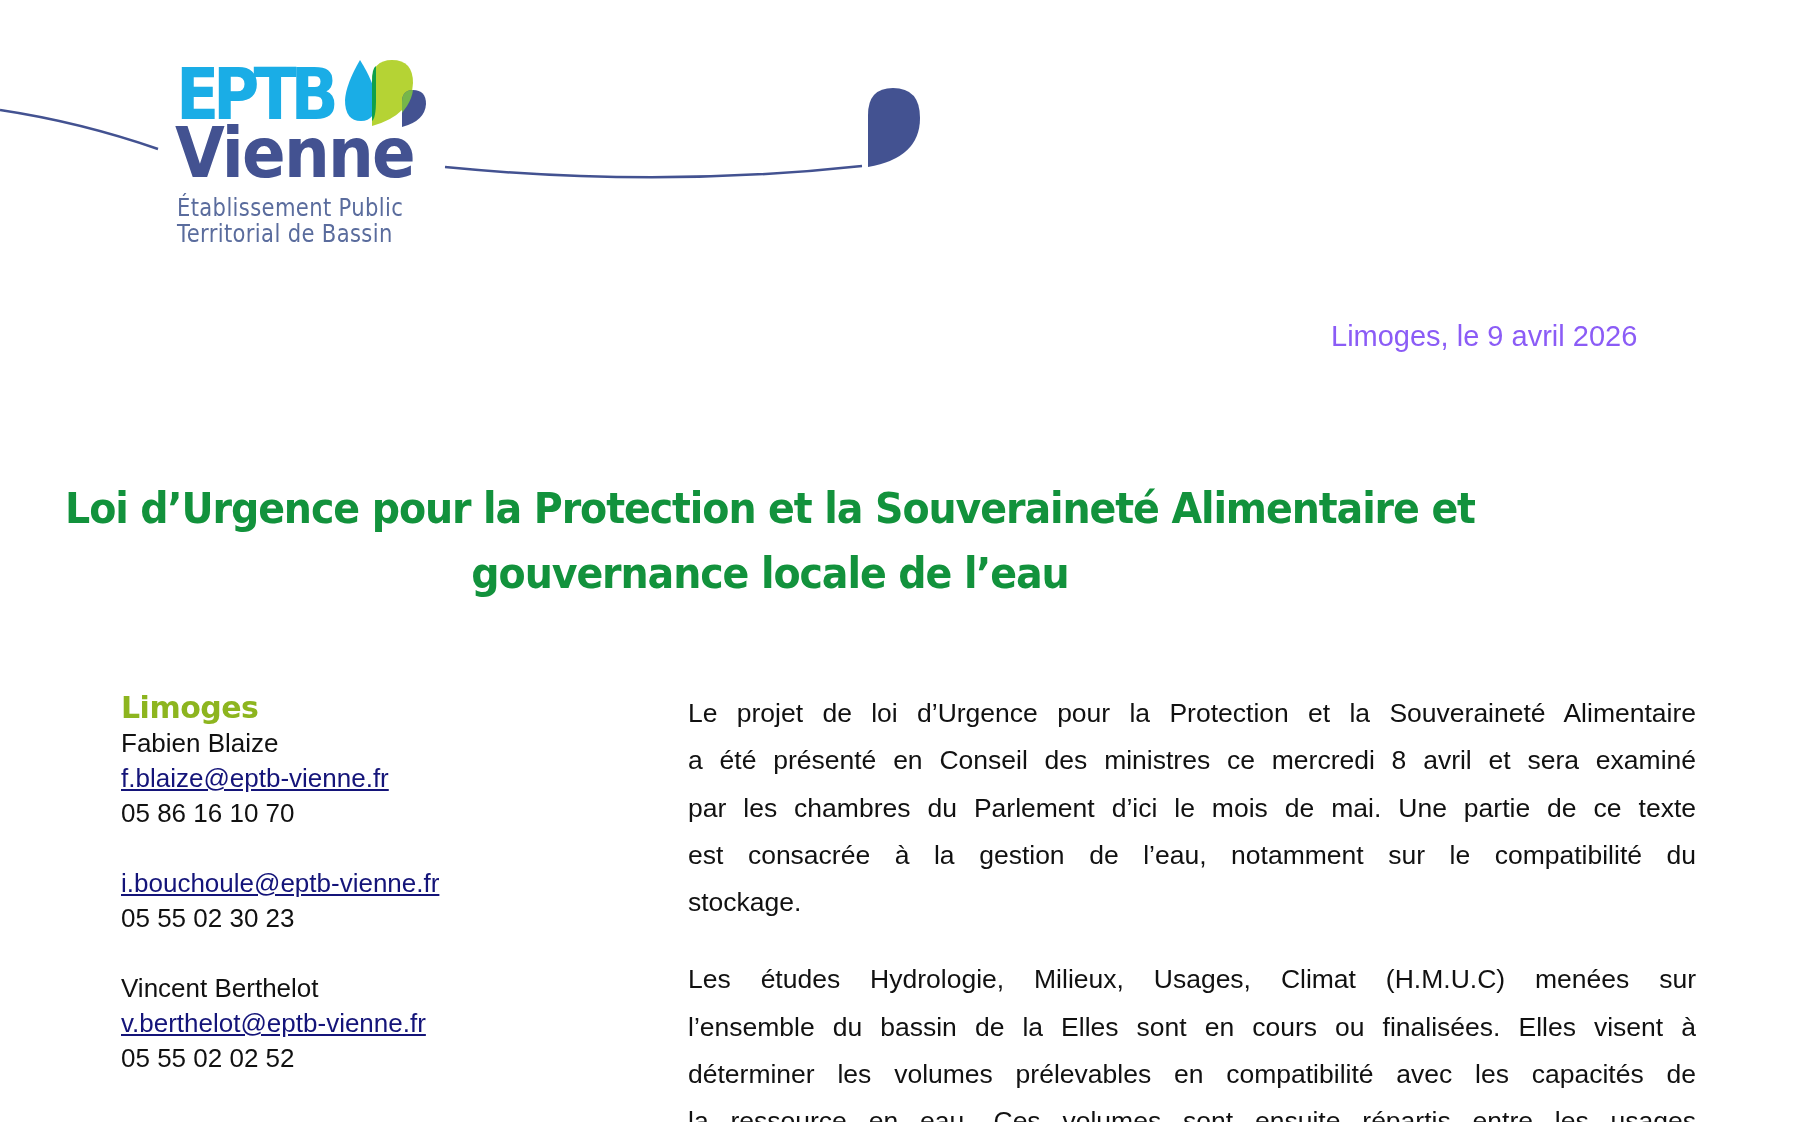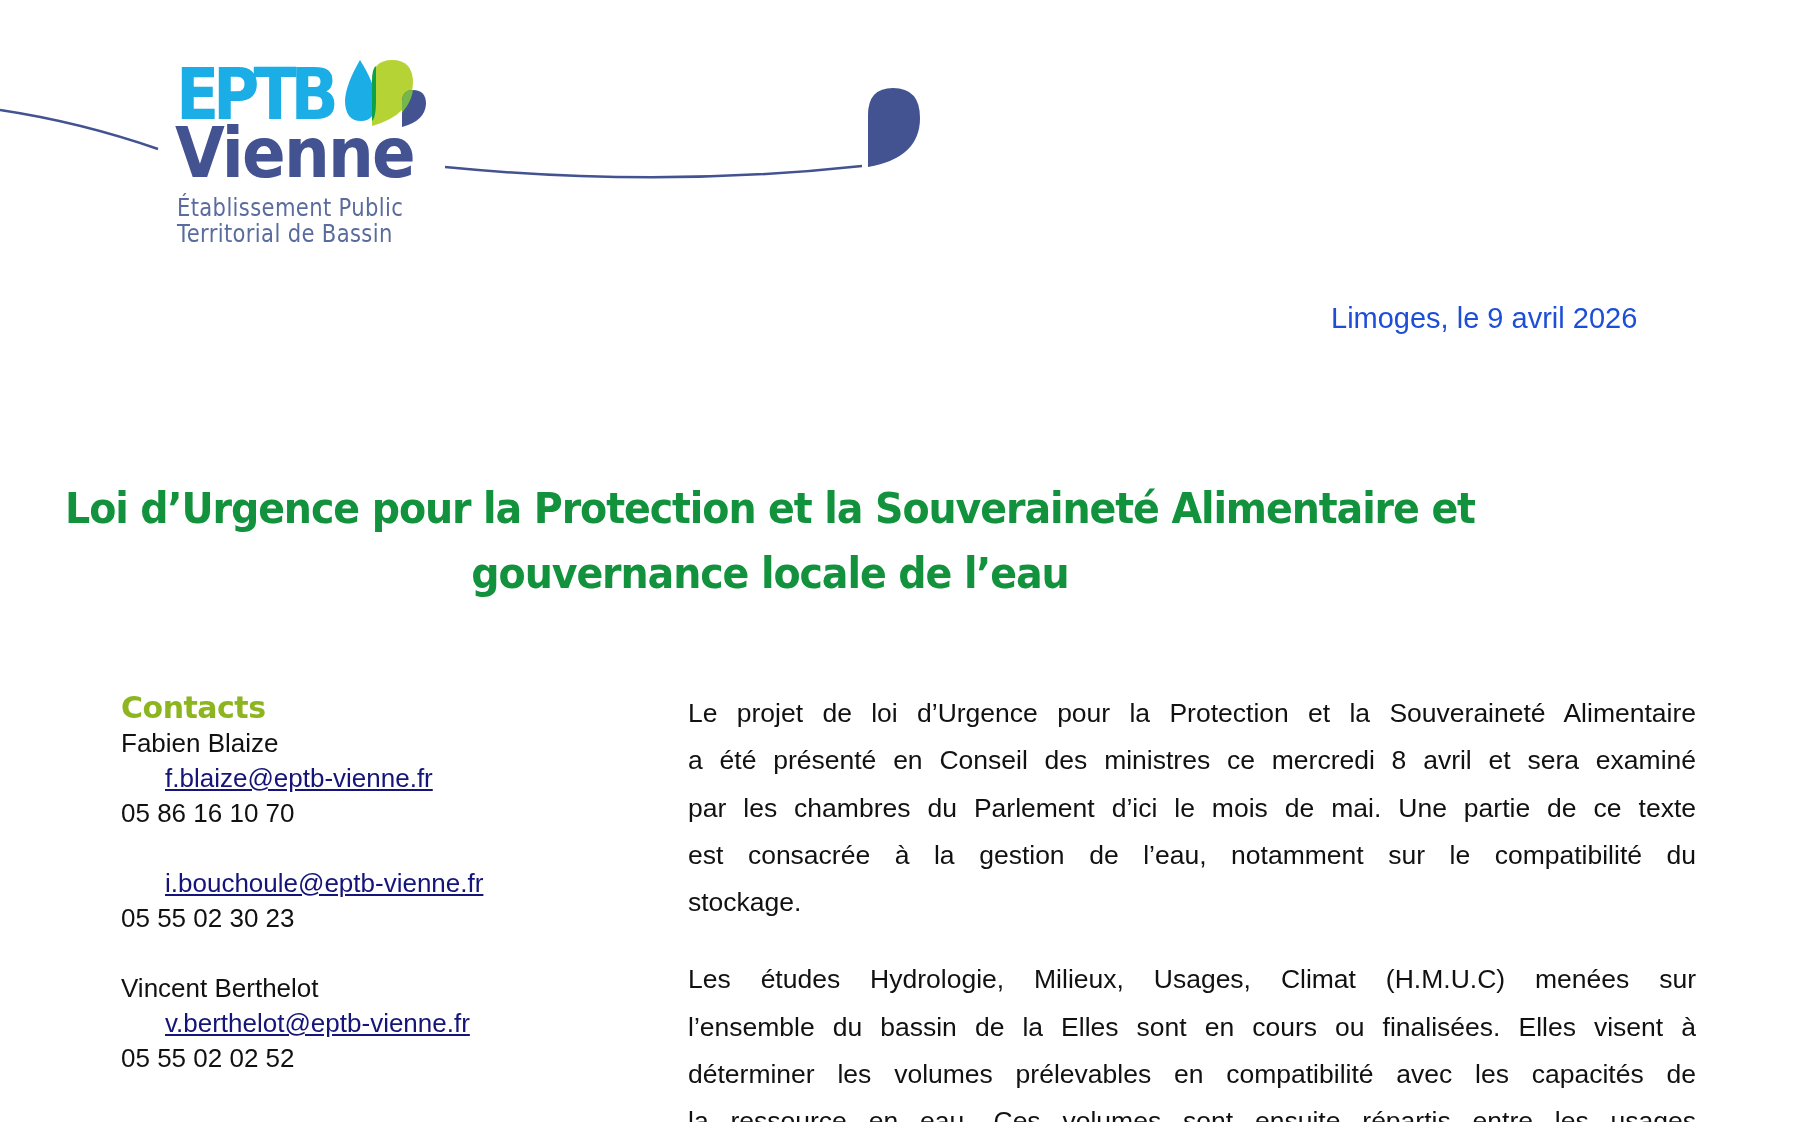--- a/index.html
+++ b/index.html
@@ -22,42 +22,42 @@
     font-size: 70px; letter-spacing: -2px; color: #435291;
     transform: scaleX(0.92); transform-origin: left top; line-height: 1;
   }
   .logo-tag {
     position: absolute; left: 177px; font-family: "DejaVu Sans", sans-serif;
     font-size: 24px; color: #5A6C9D; line-height: 1; letter-spacing: 0.4px;
     transform: scaleX(0.88); transform-origin: left top; font-weight: normal;
   }
 
   .date {
-    position: absolute; left: 1331px; top: 302px;
-    font-size: 29px; color: #1d4ed8; white-space: nowrap;
+    position: absolute; left: 1331px; top: 320px;
+    font-size: 29px; color: #8b5cf6; white-space: nowrap;
   }
 
   .title {
     position: absolute; left: 0; width: 1540px; top: 476px;
     text-align: center; color: #12923C; font-weight: bold;
     font-family: "DejaVu Sans", sans-serif; font-size: 43px;
     line-height: 65px; letter-spacing: -1.2px;
   }
   .title span { display: block; transform: scaleX(0.92); }
 
   .contacts { position: absolute; left: 121px; top: 690px; width: 420px; }
   .contacts-heading {
     font-family: "DejaVu Sans", sans-serif; font-weight: bold;
     color: #8DB51F; font-size: 30px; line-height: 36px;
     letter-spacing: -0.5px; height: 36px;
   }
   .contact { font-size: 26px; line-height: 35px; }
   .contact + .contact { margin-top: 35px; }
   .contact .name, .contact .phone { color: #111; display: block; white-space: nowrap; }
-  .contact a { color: #141479; text-decoration: underline; display: block; white-space: nowrap; margin-left: 44px; }
+  .contact a { color: #141479; text-decoration: underline; display: block; white-space: nowrap; }
 
   .body-col {
     position: absolute; left: 686px; top: 688px; width: 1012px;
     font-size: 26.5px; line-height: 47.3px; color: #111;
   }
   .body-col p { margin: 2px; text-align: justify; text-align-last: left; }
   .body-col p + p { margin-top: 30px; }
   .line { display: block; text-align: justify; text-align-last: justify; white-space: nowrap; }
   .line.last { text-align-last: left; }
 </style>
@@ -88,21 +88,21 @@
 <div class="logo-tag" style="top:222px;">Territorial de Bassin</div>
 
 <div class="date">Limoges, le 9 avril 2026</div>
 
 <div class="title">
   <span>Loi d’Urgence pour la Protection et la Souveraineté Alimentaire et</span>
   <span>gouvernance locale de l’eau</span>
 </div>
 
 <div class="contacts">
-  <div class="contacts-heading">Contacts</div>
+  <div class="contacts-heading">Limoges</div>
 
   <div class="contact">
     <span class="name">Fabien Blaize</span>
     <a class="email">f.blaize@eptb-vienne.fr</a>
     <span class="phone">05 86 16 10 70</span>
   </div>
 
   <div class="contact">
     <a class="email">i.bouchoule@eptb-vienne.fr</a>
     <span class="phone">05 55 02 30 23</span>

